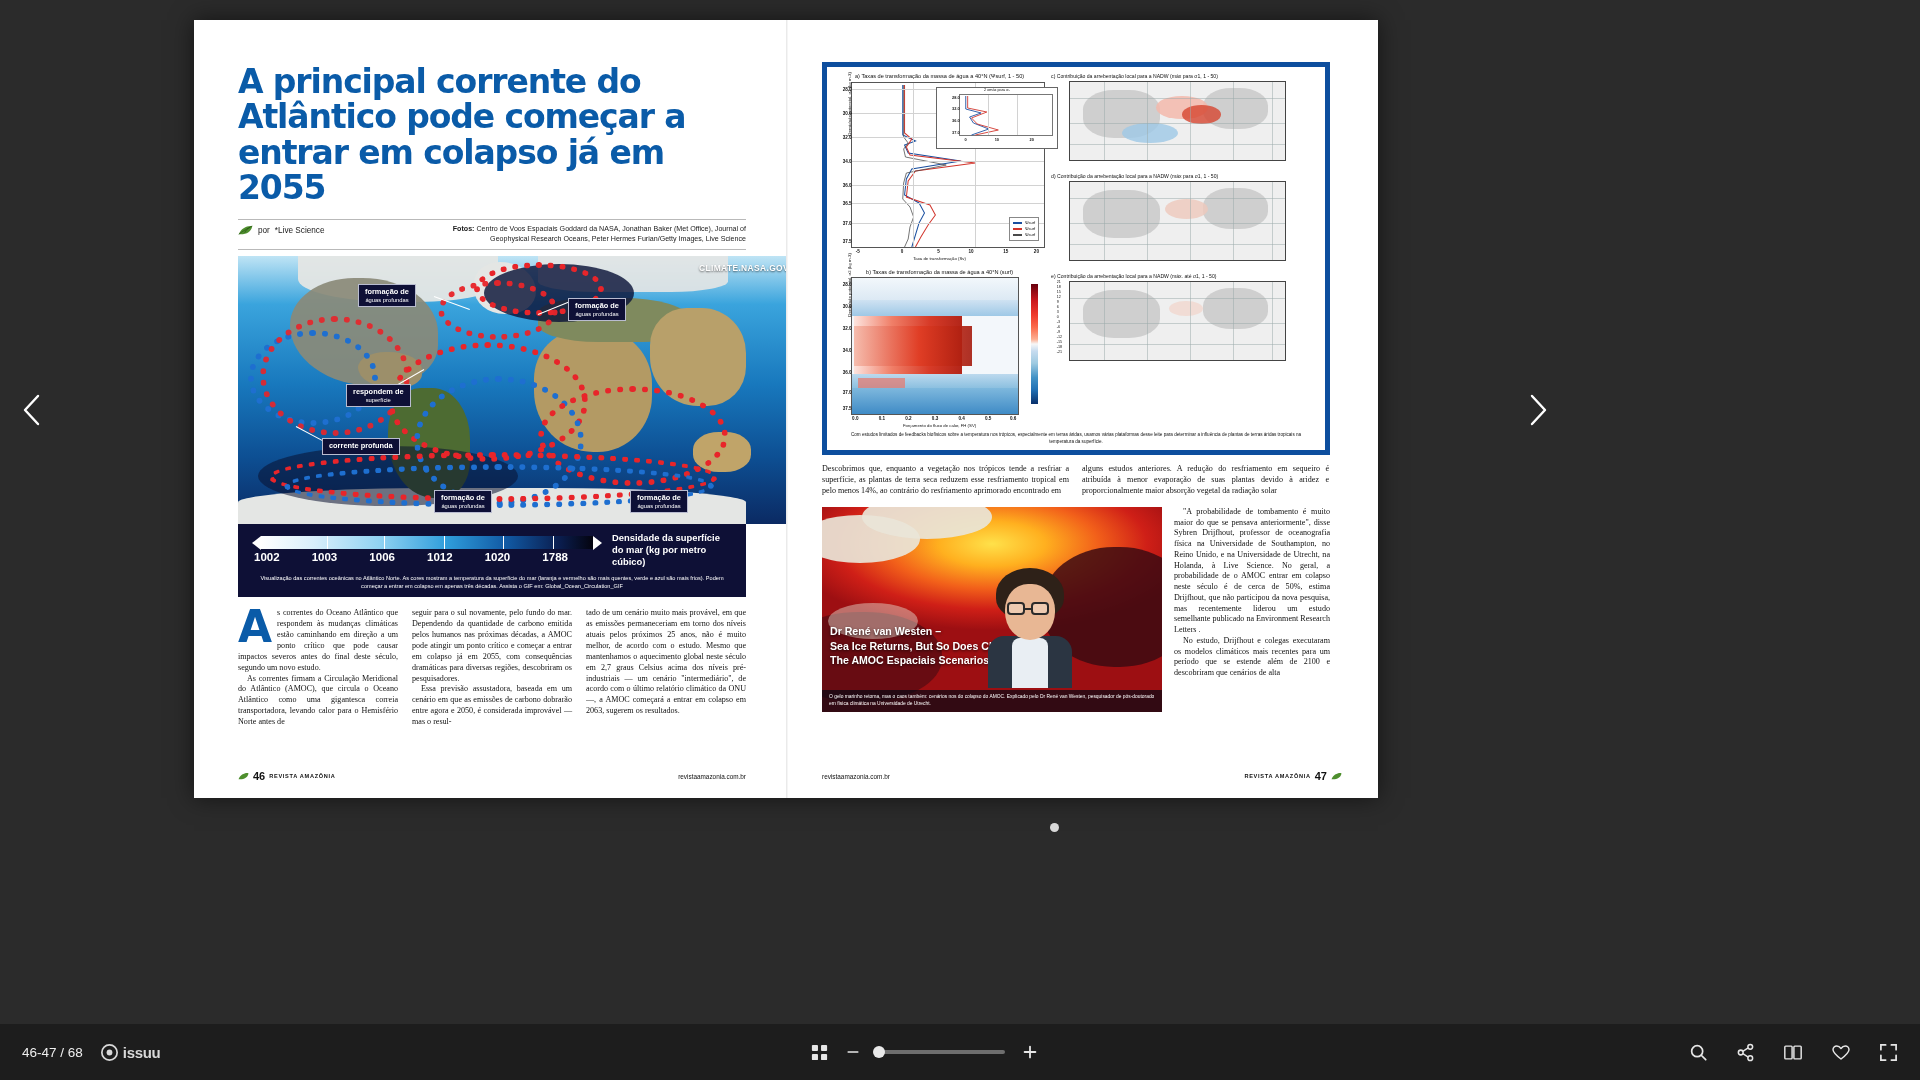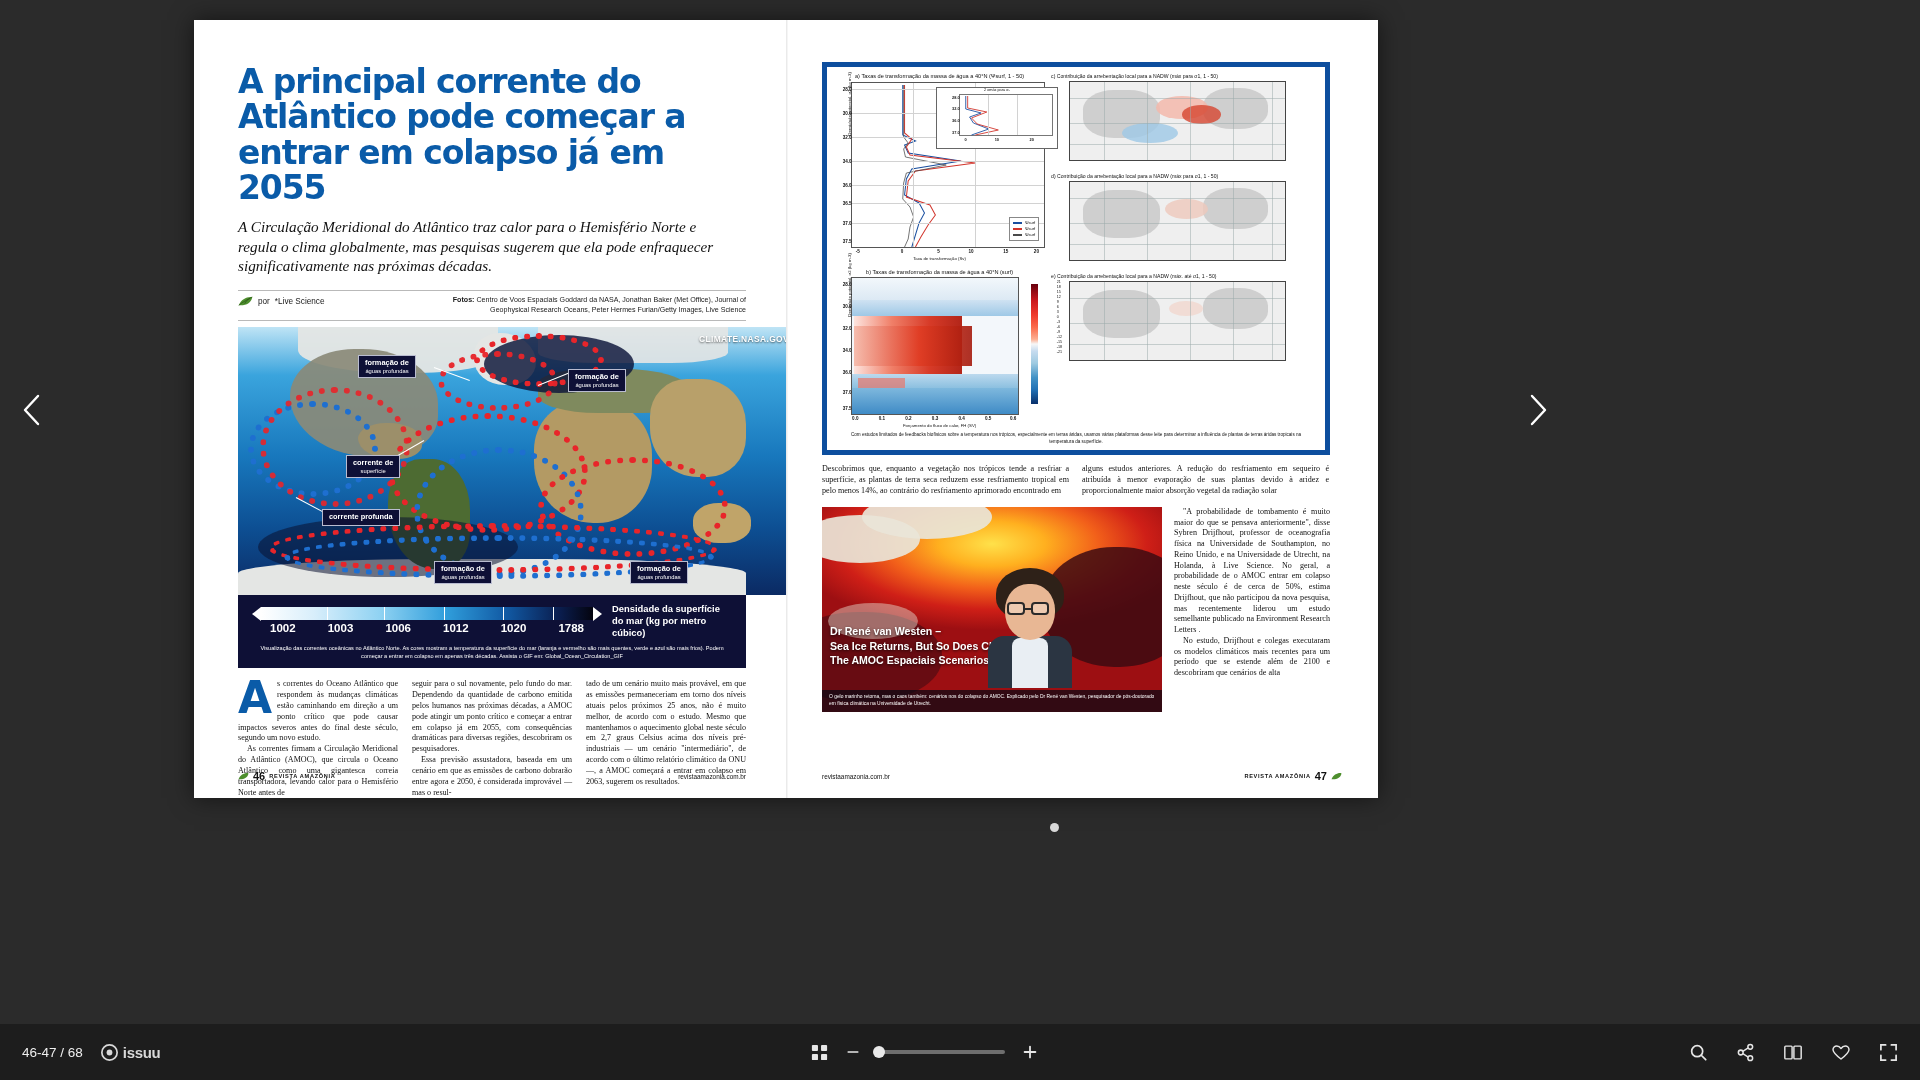--- a/index.html
+++ b/index.html
@@ -101,21 +101,21 @@
   .ramp-bar {
     flex: 1 1 auto; height: 13px;
     background: linear-gradient(to right,#ffffff 0%,#d8eefb 16%,#8fd2f2 36%,#2f9ddb 56%,#1159a3 74%,#0a1d4e 90%,#04040f 100%);
     position: relative;
   }
   .ramp-tick { position: absolute; top: 0; width: 1px; height: 13px; background: #fff; }
   .ramp-labels {
     display: flex; color: #fff; font-weight: 700; font-size: 11.5px;
     margin-top: 2px; padding: 0 2px;
   }
-  .ramp-labels span { flex: 1 1 0; text-align: center; }
+  .ramp-labels span { flex: 1 1 0; }
   .legend-title {
     color: #fff; font-size: 9.4px; font-weight: 700; line-height: 1.25;
     width: 120px; text-align: left;
   }
   .map-caption {
     background: #0e1036; color: #fff; font-size: 5.6px; line-height: 1.42;
     padding: 3px 16px 7px 16px; text-align: center; width: 508px;
   }
 
   
@@ -291,21 +291,20 @@
       <polyline points="5,3 18,17 5,31" fill="none" stroke="#ffffff" stroke-width="2.4" stroke-linecap="round" stroke-linejoin="round"></polyline>
     </svg>
   </div>
 
   <div class="spread-wrap">
     <div class="gutter"></div>
 
     <div class="page left">
 
       <h1 class="headline">A principal corrente do Atlântico pode começar a entrar em colapso já em 2055</h1>
-      <p class="deck">A Circulação Meridional do Atlântico traz calor para o Hemisfério Norte e regula o clima globalmente, mas pesquisas sugerem que ela pode enfraquecer significativamente nas próximas décadas.</p>
 
       <div class="credit-rule"></div>
       <div class="credit-row">
         <div class="byline">
           <svg class="leaf-icon" viewBox="0 0 20 14">
             <path d="M1 12 C4 4 12 0 19 1 C18 9 10 13 1 12 Z" fill="#4e8f2e"></path>
             <path d="M1 12 C6 8 13 4 19 1" stroke="#2e5c17" stroke-width="1" fill="none"></path>
             <path d="M9 10 C10 7 13 4 16 3" stroke="#1f3d10" stroke-width=".7" fill="none"></path>
           </svg>
           <b>por</b>
@@ -350,21 +349,21 @@
 
           <div class="mlabel" style="left:120px;top:28px;">
             <span>formação de</span>
             <small>águas profundas</small>
           </div>
           <div class="mlabel" style="left:330px;top:42px;">
             <span>formação de</span>
             <small>águas profundas</small>
           </div>
           <div class="mlabel" style="left:108px;top:128px;">
-            <span>corrente de</span>
+            <span>respondem de</span>
             <small>superfície</small>
           </div>
           <div class="mlabel" style="left:84px;top:182px;">
             <span>corrente profunda</span>
           </div>
           <div class="mlabel" style="left:196px;top:234px;">
             <span>formação de</span>
             <small>águas profundas</small>
           </div>
           <div class="mlabel" style="left:392px;top:234px;">

